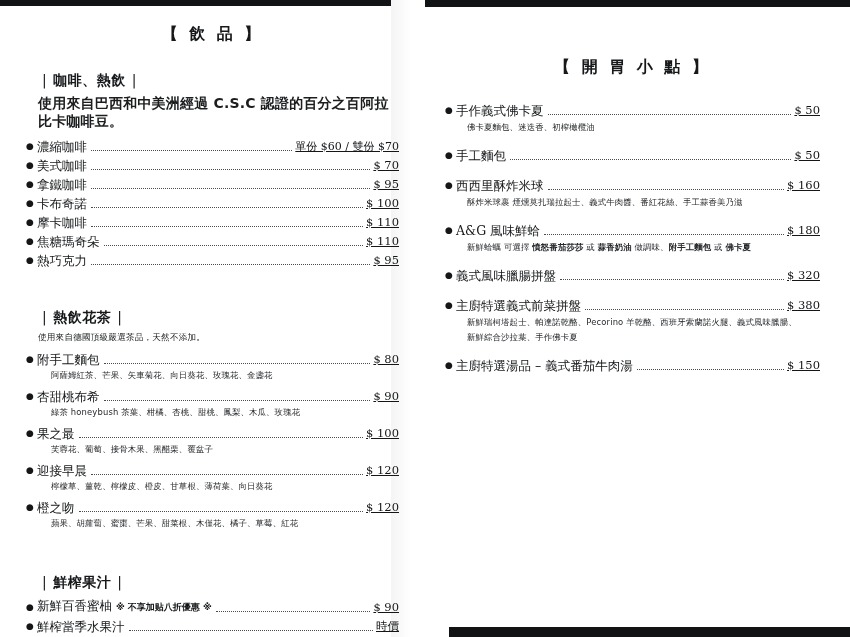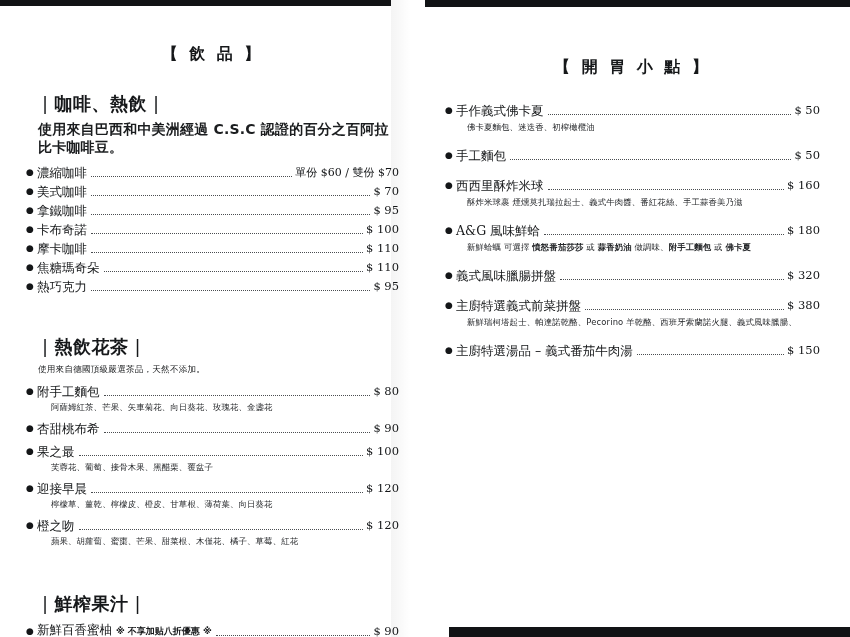--- a/index.html
+++ b/index.html
@@ -58,30 +58,30 @@
   .page-right .page-inner { padding-left: 20px; padding-right: 30px; margin-top: 18px; }
 
   
   .page-title {
     text-align: center;
     font-weight: bold;
     font-size: 16px;
     letter-spacing: 3px;
     color: #16181a;
   }
-  .title-left  { margin-top: 44px; text-align: center; }
+  .title-left  { margin-top: 24px; text-align: center; }
   .title-right { margin-top: 57px; }
 
   
   .section { margin-top: 24px; }
   .section-left-first { margin-top: 27px; }
 
   .section-head {
     font-weight: bold;
-    font-size: 18px;
+    font-size: 14px;
     color: #16181a;
     letter-spacing: 0.5px;
     padding-left: 10px;
     margin-bottom: 5px;
   }
   .section-head .bar {
     display: inline-block;
     font-weight: normal;
     color: #16181a;
     padding: 0 6px;
@@ -140,20 +140,21 @@
     height: 1px;
   }
 
   .price {
     flex: 0 0 auto;
     font-family: "DejaVu Serif", "Liberation Serif", serif;
     font-size: 11.5px;
     line-height: 17px;
     white-space: nowrap;
     color: #141618;
+    text-decoration: underline;
   }
   .price.wide { font-size: 11px; }
 
   .item-desc {
     font-size: 8.4px;
     line-height: 13px;
     color: #26282b;
     padding-left: 25px;
     margin-top: 1px;
     letter-spacing: 0.15px;
@@ -261,20 +262,21 @@
             </div>
             <div class="item-desc">阿薩姆紅茶、芒果、矢車菊花、向日葵花、玫瑰花、金盞花</div>
           </li>
           <li class="item has-desc">
             <div class="item-line">
               <span class="dot">●</span>
               <span class="item-name">杏甜桃布希</span>
               <span class="leader"></span>
               <span class="price">$ 90</span>
             </div>
+            <div class="item-desc">綠茶 honeybush 茶葉、柑橘、杏桃、甜桃、鳳梨、木瓜、玫瑰花</div>
           </li>
           <li class="item has-desc">
             <div class="item-line">
               <span class="dot">●</span>
               <span class="item-name">果之最</span>
               <span class="leader"></span>
               <span class="price">$ 100</span>
             </div>
             <div class="item-desc">芙蓉花、葡萄、接骨木果、黑醋栗、覆盆子</div>
           </li>
@@ -387,20 +389,21 @@
           </li>
 
           <li class="item">
             <div class="item-line">
               <span class="dot">●</span>
               <span class="item-name">主廚特選義式前菜拼盤</span>
               <span class="leader"></span>
               <span class="price">$ 380</span>
             </div>
             <div class="item-desc">新鮮瑞柯塔起士、帕達諾乾酪、Pecorino 羊乾酪、西班牙索蘭諾火腿、義式風味臘腸、</div>
+            <div class="item-desc">新鮮綜合沙拉葉、手作佛卡夏</div>
           </li>
 
           <li class="item">
             <div class="item-line">
               <span class="dot">●</span>
               <span class="item-name">主廚特選湯品 – 義式番茄牛肉湯</span>
               <span class="leader"></span>
               <span class="price">$ 150</span>
             </div>
           </li>

